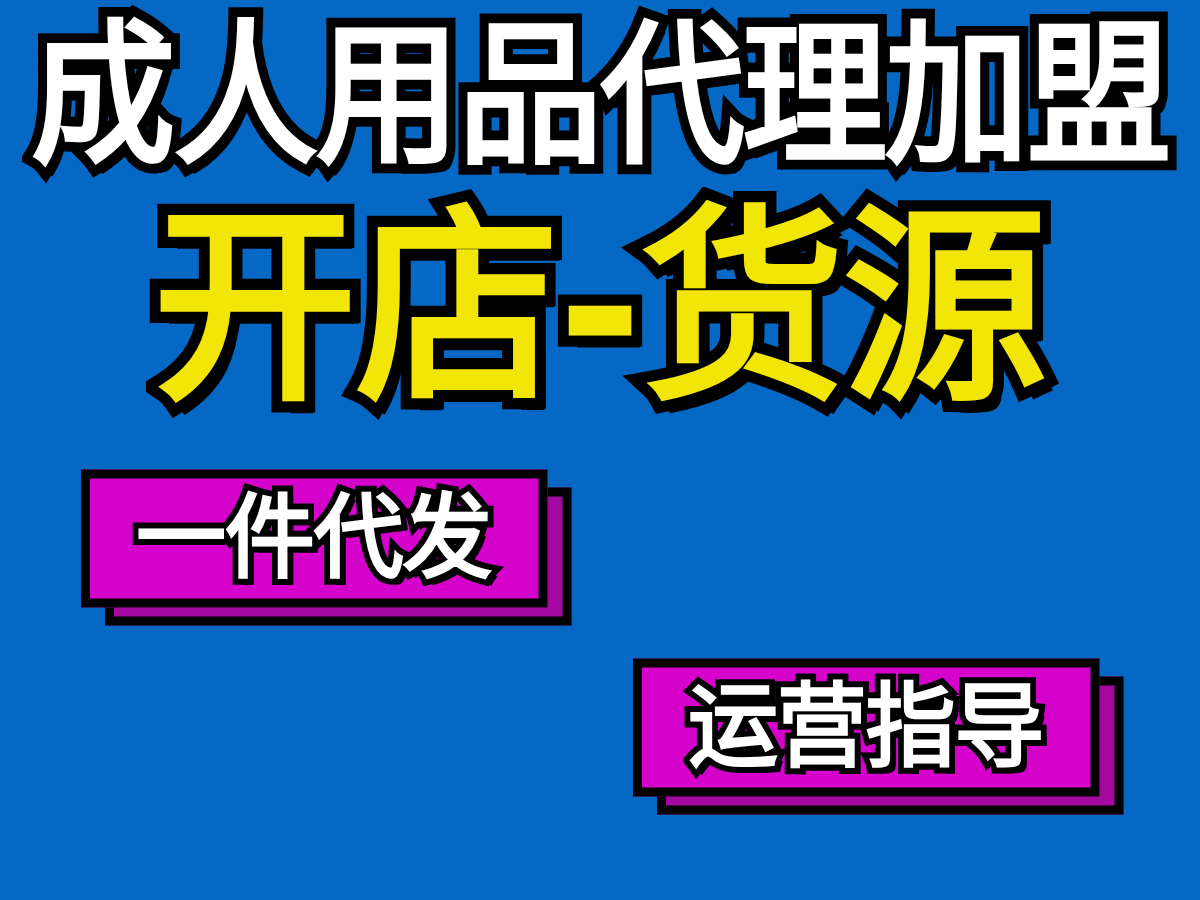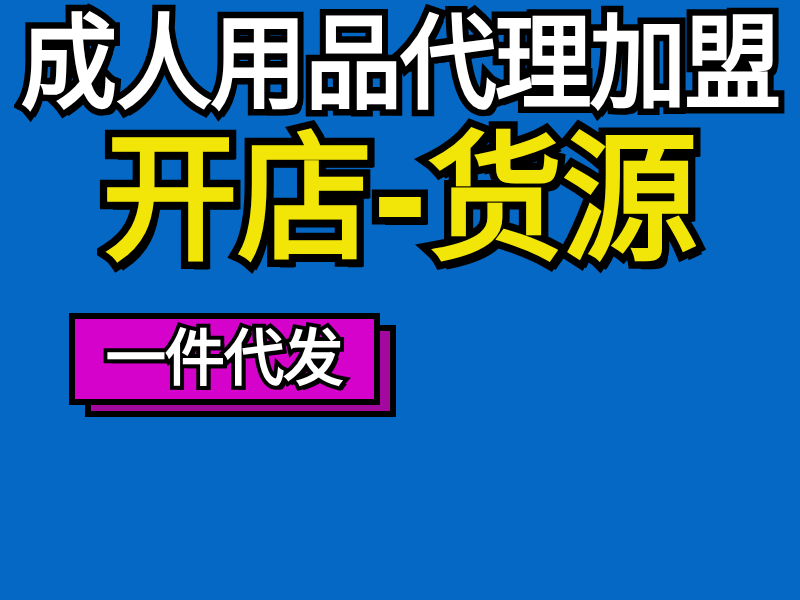--- a/index.html
+++ b/index.html
@@ -46,21 +46,21 @@
     transform-origin: center center;
     text-shadow:
        4px 5px 0 #000000,
        5px 6px 0 #000000;
   }
 
   
   .subhead-row {
     position: absolute;
     left: 0;
-    top: 125px;
+    top: 132px;
     width: 800px;
     height: 150px;
     display: flex;
     align-items: center;
     justify-content: center;
   }
   .subhead-text {
     font-size: 140px;
     line-height: 140px;
     font-weight: 700;
@@ -72,21 +72,21 @@
     transform: scaleX(0.97);
     transform-origin: center center;
     text-shadow:
        4px 6px 0 #000000,
        6px 8px 0 #000000;
   }
 
   
   .badge-grid {
     position: absolute;
-    left: 69px;
+    left: 54px;
     top: 313px;
     width: 694px;
     height: 230px;
   }
 
   .badge {
     position: absolute;
     width: 311px;
     height: 92px;
     box-sizing: border-box;
@@ -152,15 +152,21 @@
 
     <div class="badge row-0 col-0">
       <div class="badge-shadow"></div>
       <div class="badge-face">
         <span class="badge-label">一件代发</span>
       </div>
     </div>
 
 
 
+    <div class="badge row-1 col-1">
+      <div class="badge-shadow"></div>
+      <div class="badge-face">
+        <span class="badge-label">运营指导</span>
+      </div>
+    </div>
 
   </div>
 </div>
 
 </body></html>

